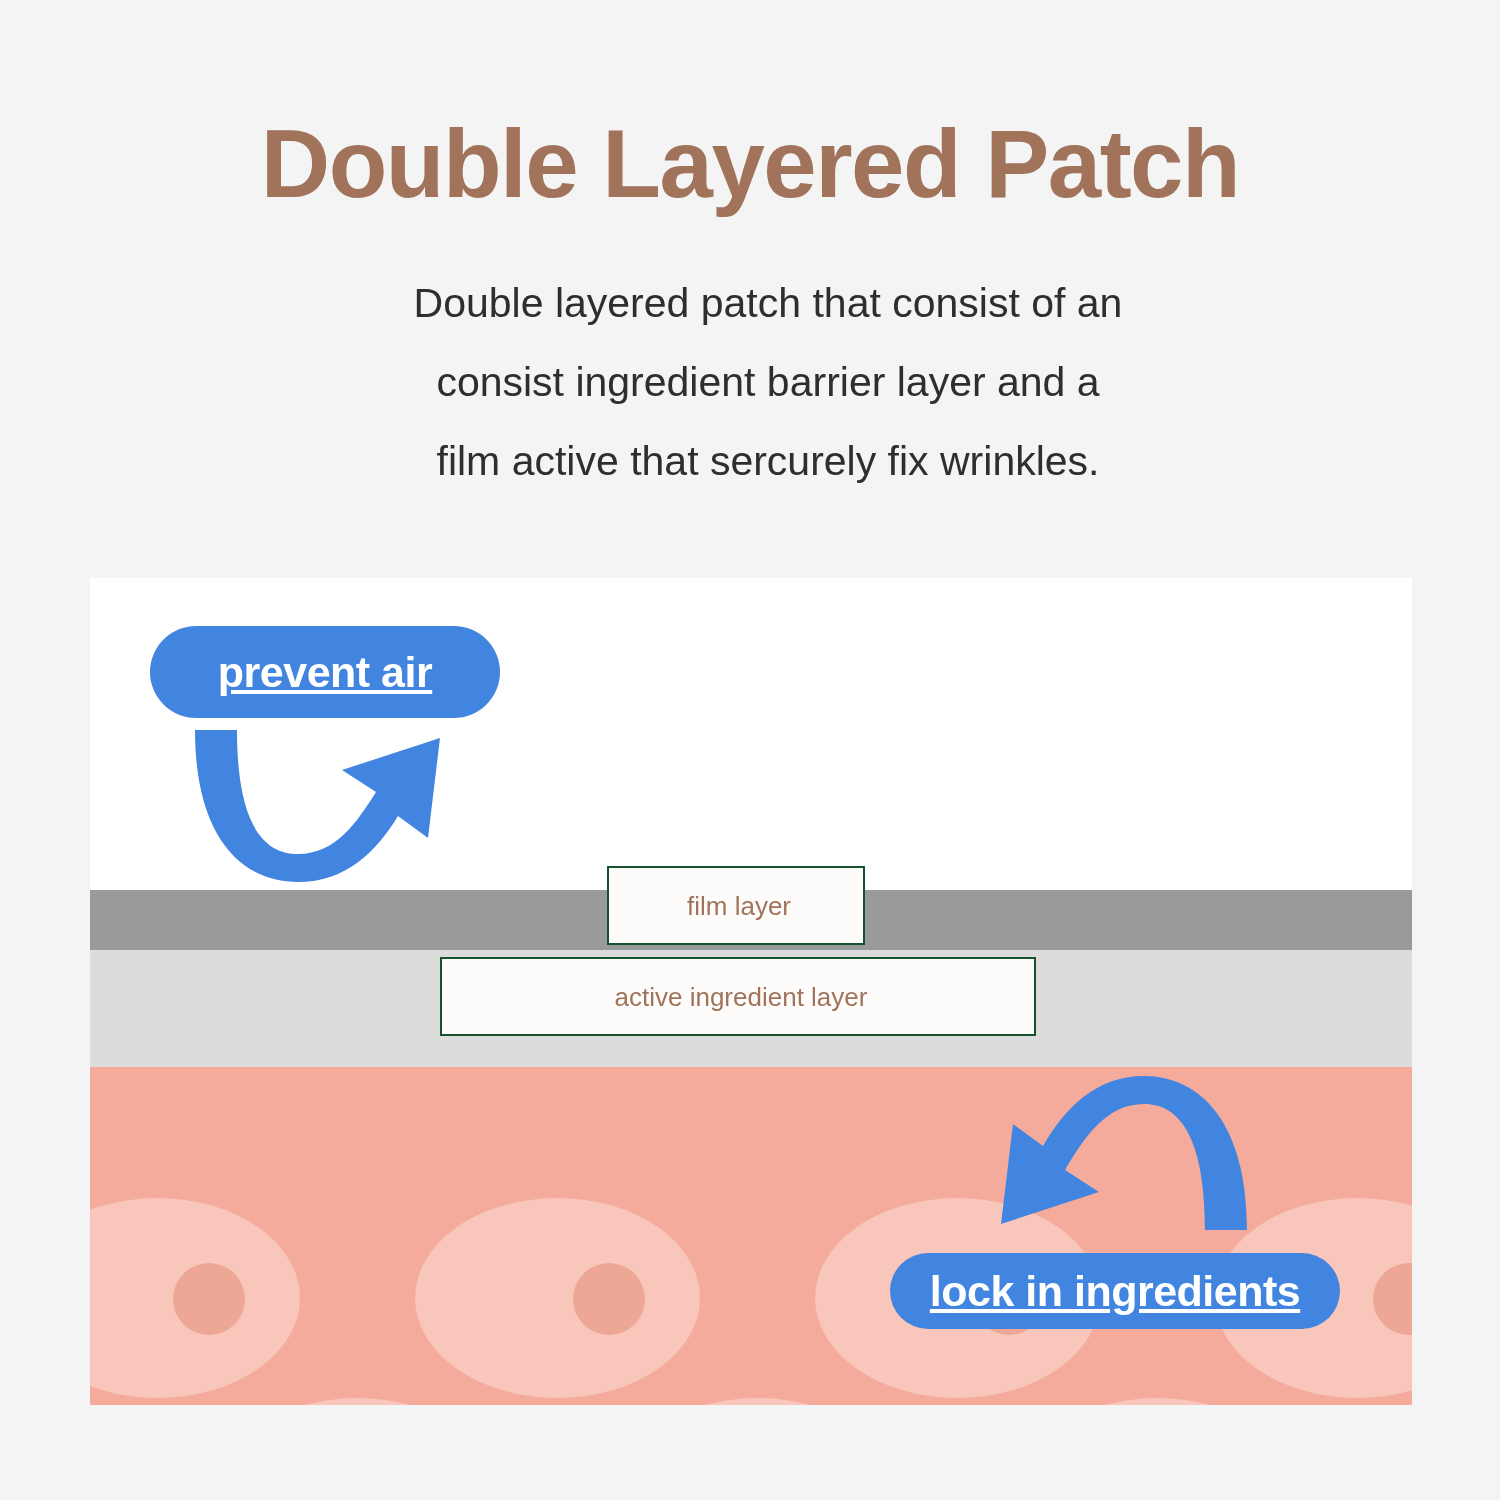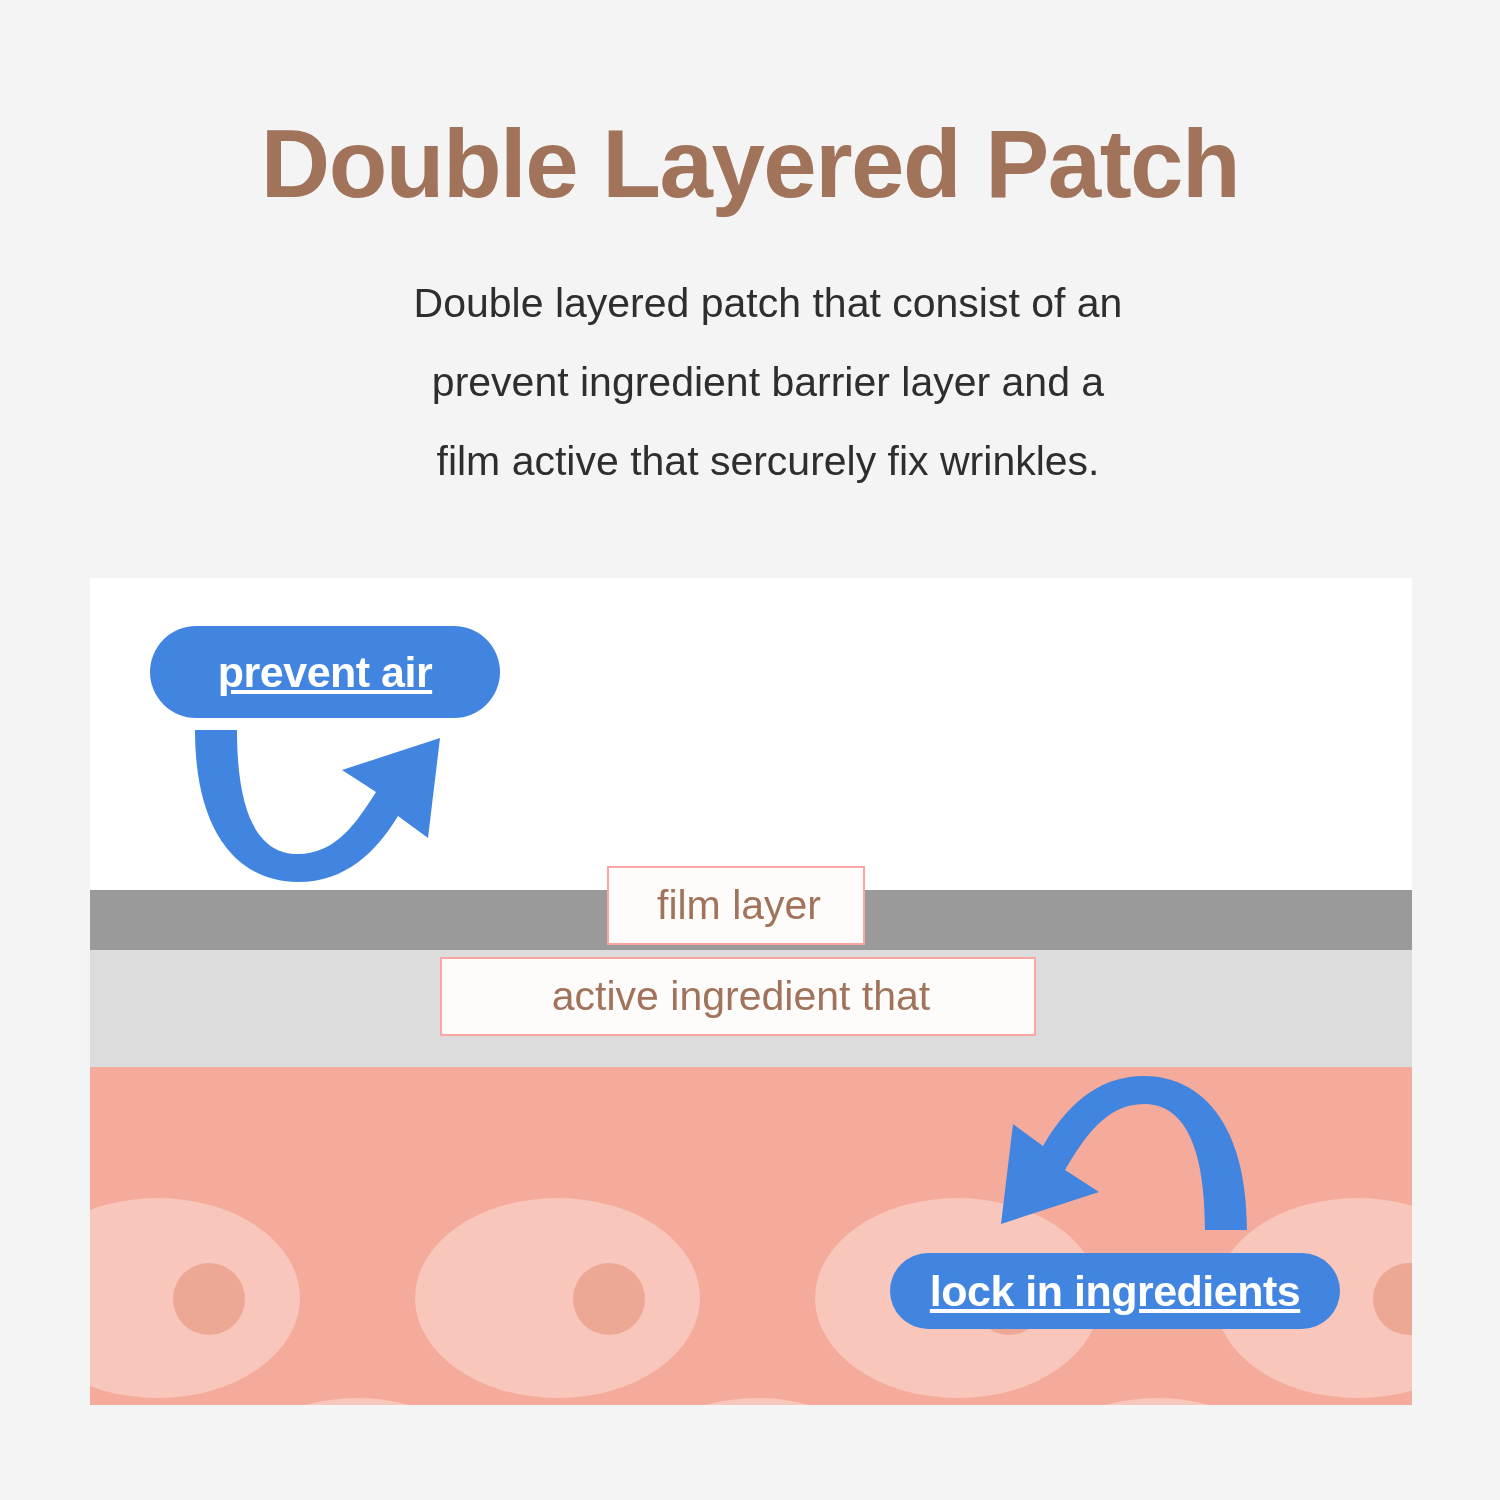--- a/index.html
+++ b/index.html
@@ -62,24 +62,24 @@
   .skin-nucleus {
     position:absolute;
     border-radius:50%;
     background:#eda895;
   }
 
   
   .layer-label {
     position:absolute;
     background:#fdfcfb;
-    border:2px solid #fca5a5;
+    border:2px solid #14532d;
     color:#a0735a;
     display:flex; align-items:center; justify-content:center;
-    font-size:41px;
+    font-size:26px;
     font-weight:400;
     white-space:nowrap;
     line-height:1;
     padding-left:6px;
   }
   #film-layer-label   { left:517px; top:288px;  width:258px; height:79px; }
   #active-layer-label { left:350px; top:379px;  width:596px; height:79px; }
 
   
   .badge {
@@ -102,21 +102,21 @@
   #prevent-air-arrow      { left:100px; top:152px; }
   #lock-ingredients-arrow { left:872px; top:480px; }
 </style>
 </head>
 <body>
 
 <div id="header">
   <h1 id="page-title">Double Layered Patch</h1>
   <div id="subtitle">
     <span class="sub-line">Double layered patch that consist of an</span>
-    <span class="sub-line">prevent ingredient barrier layer and a</span>
+    <span class="sub-line">consist ingredient barrier layer and a</span>
     <span class="sub-line">film active that sercurely fix wrinkles.</span>
   </div>
 </div>
 
 <div id="diagram-panel">
 
   <div class="layer" id="air-layer"></div>
   <div class="layer" id="film-layer-band"></div>
   <div class="layer" id="active-layer-band"></div>
 
@@ -164,21 +164,21 @@
              L 51 66
              L 81 88
              C 103 50, 134 18, 182 18
              C 238 18, 285 64, 285 172 Z" fill="#4285e0"></path>
   </svg>
 
   <div class="layer-label" id="film-layer-label">
     <span>film layer</span>
   </div>
   <div class="layer-label" id="active-layer-label">
-    <span>active ingredient that</span>
+    <span>active ingredient layer</span>
   </div>
 
   <div class="badge" id="prevent-air-badge">
     <span>prevent air</span>
   </div>
   <div class="badge" id="lock-ingredients-badge">
     <span>lock in ingredients</span>
   </div>
 
 </div>

